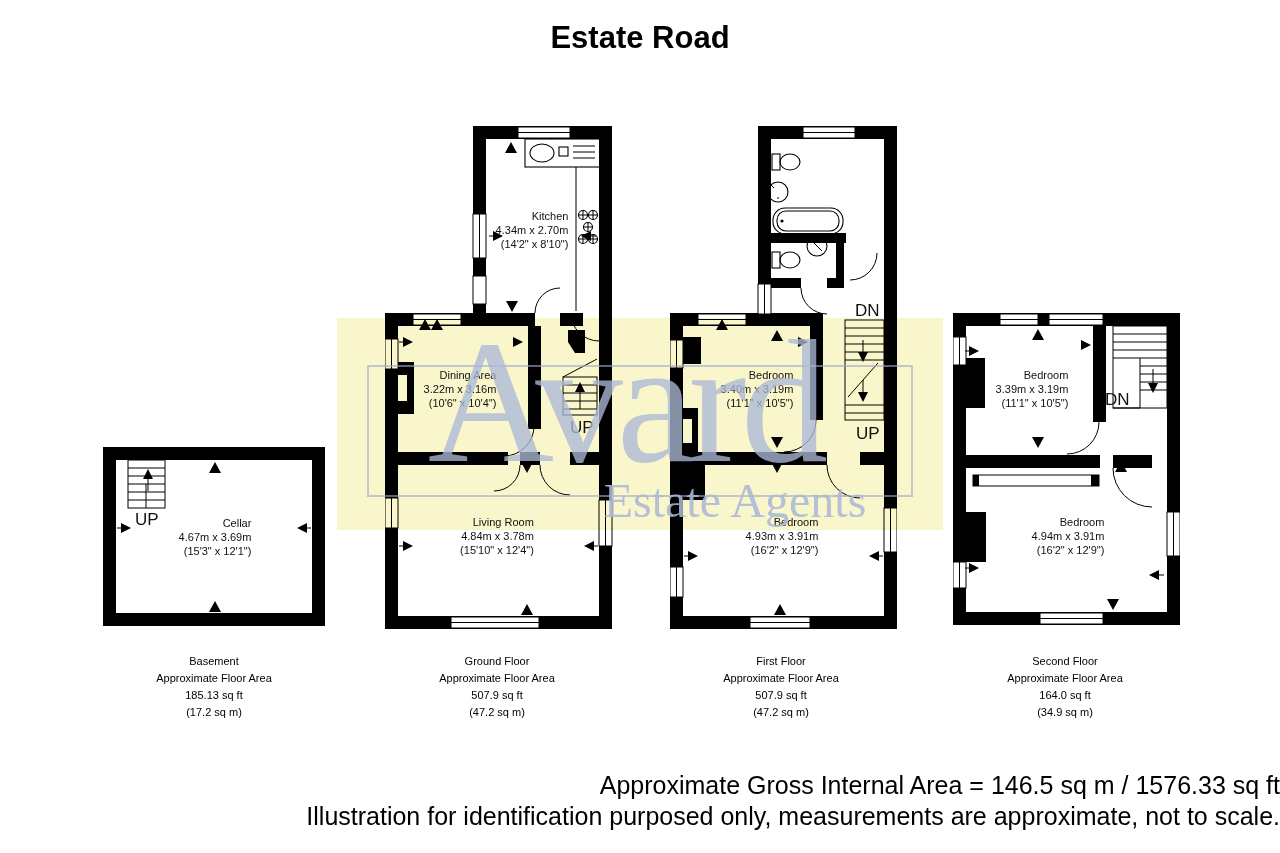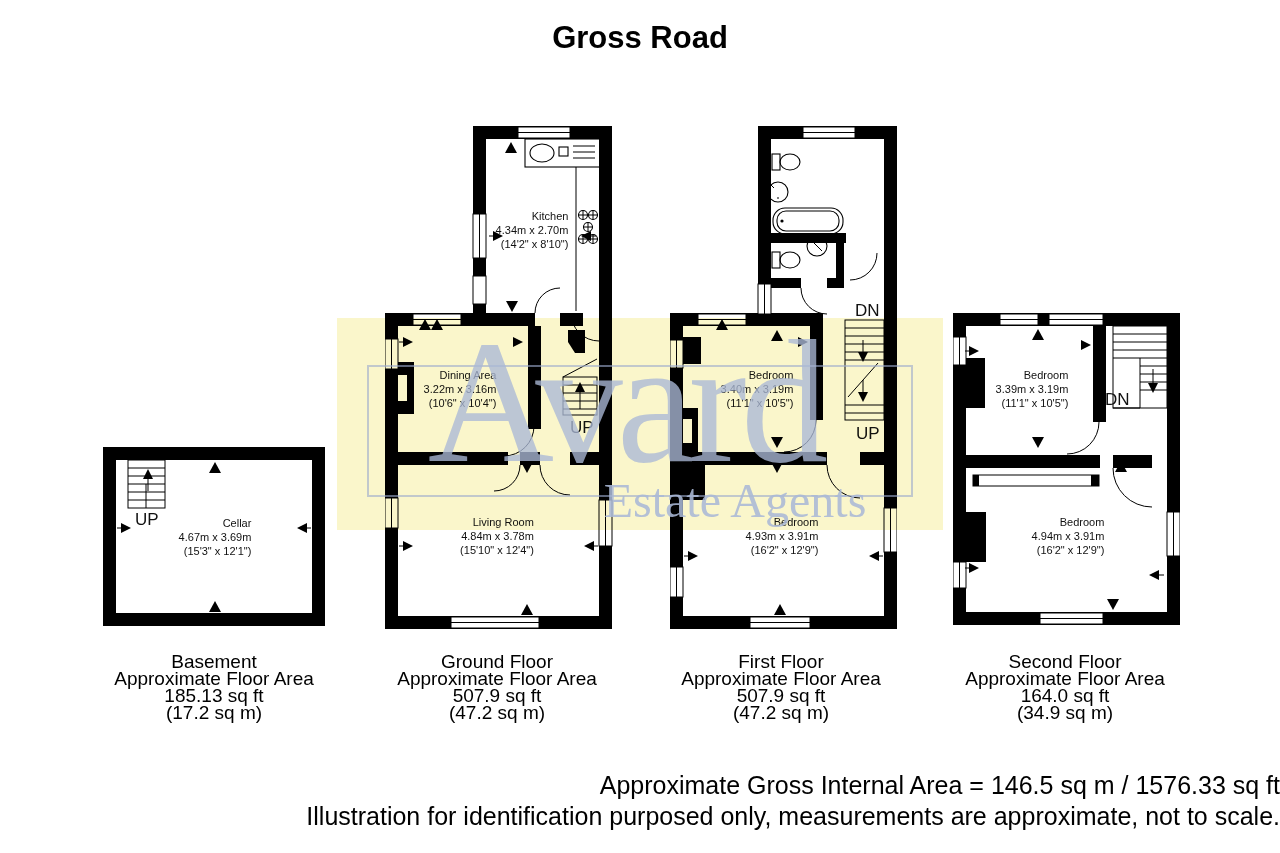--- a/index.html
+++ b/index.html
@@ -10,40 +10,40 @@
   svg.plan{position:absolute;}
   svg .wall{fill:#000;stroke:none;}
   svg .win{fill:#fff;stroke:#000;stroke-width:1;}
   svg .fx{fill:none;stroke:#000;stroke-width:1.1;}
   svg .thin{fill:none;stroke:#000;stroke-width:1;}
   svg .arrow{fill:#000;stroke:none;}
   .room-label{position:absolute;transform:translate(-50%,-50%);text-align:right;
               font-size:11px;line-height:14px;color:#111;white-space:nowrap;z-index:2;}
   .stair-label{position:absolute;font-size:17px;color:#111;z-index:2;}
   .caption{position:absolute;transform:translateX(-50%);text-align:center;
-           font-size:19px;line-height:17px;color:#000;}
+           font-size:11px;line-height:17px;color:#000;}
   .footer{position:absolute;left:0;right:0;top:770px;text-align:right;
           font-size:25px;line-height:31px;color:#000;}
   .wm-bg{position:absolute;left:337px;top:318px;width:606px;height:212px;
          background:#FAF6CB;mix-blend-mode:multiply;z-index:5;}
   .wm-border{position:absolute;left:367px;top:365px;width:542px;height:128px;
              border:2px solid rgba(155,170,205,0.6);z-index:6;}
   .wm-name{position:absolute;left:330px;top:316px;width:590px;text-align:center;
            font-family:"Liberation Serif",serif;font-size:175px;line-height:172px;
            letter-spacing:-6px;color:rgba(170,184,214,0.78);z-index:7;}
   .wm-sub{position:absolute;left:560px;top:473px;width:350px;text-align:center;
           font-family:Liberation Serif, serif;font-size:48px;
           color:rgba(170,184,214,0.88);z-index:7;}
 </style>
 </head>
 <body>
 
 <div class="canvas">
 
-  <h1 class="title">Gross Road</h1>
+  <h1 class="title">Estate Road</h1>
 
   <svg class="plan" style="left:103px;top:447px" width="222" height="179" viewBox="0 0 222 179">
     <g>
       <rect class="wall" x="0" y="0" width="222" height="179"></rect>
       <rect x="13" y="13" width="196" height="153" fill="#fff"></rect>
     </g>
     <g>
       <rect class="thin" x="25" y="13" width="37" height="48" fill="#fff"></rect>
       <line class="thin" x1="25" y1="21" x2="62" y2="21"></line>
       <line class="thin" x1="25" y1="29" x2="62" y2="29"></line>

